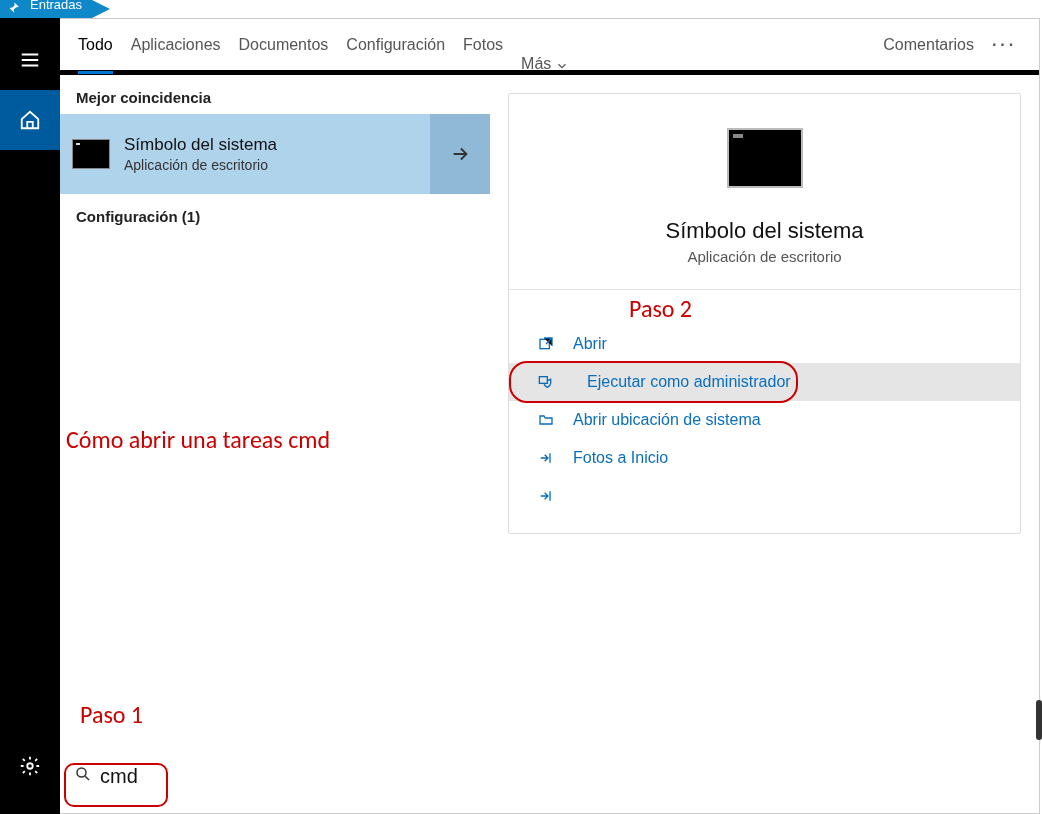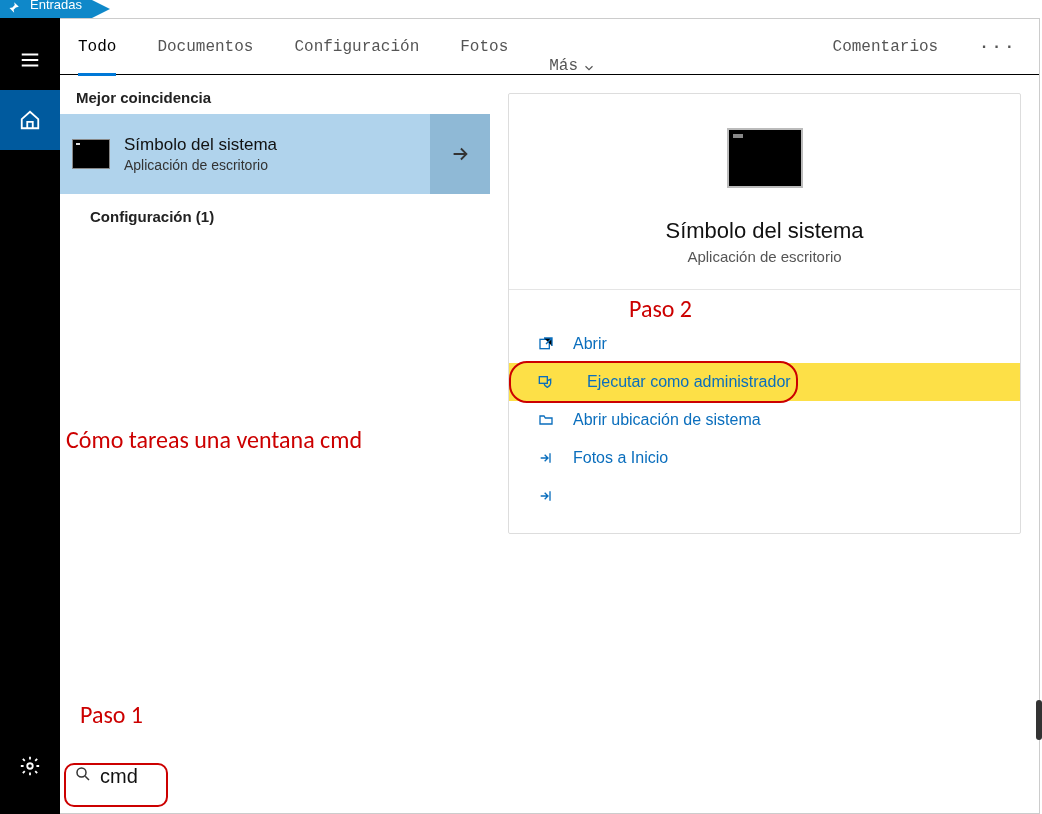--- a/index.html
+++ b/index.html
@@ -37,23 +37,23 @@
 
   
   .search-panel {
     position: absolute; left: 60px; right: 2px; top: 18px; bottom: 0;
     background: #fff; border: 1px solid #ccc; border-left: none;
     display: flex; flex-direction: column;
   }
 
   
   .filters {
-    height: 56px; border-bottom: 1px solid #000000;
+    height: 56px; border-bottom: 5px solid #000000;
     display: flex; align-items: center; padding: 0 18px;
-    gap: 41px; color: #555; font-size: 16px; font-family: Liberation Mono, monospace;
+    gap: 18px; color: #555; font-size: 16px;
   }
   .filters .tab { cursor: pointer; height: 56px; display: flex; align-items: center; position: relative; }
   .filters .tab.active { color: #000; font-weight: 500; }
   .filters .tab.active::after {
     content: ""; position: absolute; left: 0; right: 0; bottom: -1px; height: 3px; background: #0078d7;
   }
   .filters .more-chev { display: inline-flex; align-items: flex-end; gap: 4px; }
   .filters .spacer { flex: 1; }
   .filters .comments { color: #555; cursor: pointer; }
   .filters .dots { cursor: pointer; letter-spacing: 3px; color: #555; font-weight: bold; padding-right: 4px;}
@@ -80,21 +80,21 @@
   }
   .best-match .thumb::after { content:""; position:absolute; left:3px; top:3px; width:4px; height:2px; background:#ddd;}
   .best-match .texts .title { font-size: 17px; color: #111; }
   .best-match .texts .sub   { font-size: 14px; color: #333; margin-top: 2px; }
   .best-match .expand {
     position: absolute; right: 0; top: 0; bottom: 0; width: 60px;
     background: #8fb9d6; display: flex; align-items: center; justify-content: center;
     cursor: pointer;
   }
 
-  .config-header { padding: 14px 30px; font-size: 15px; font-weight: 600; color: #222; cursor: pointer;}
+  .config-header { padding: 14px 16px; font-size: 15px; font-weight: 600; color: #222; cursor: pointer;}
 
   
   .anno-red { position: absolute; color: #c00; font-size: 24px; font-family: Calibri, Arial; }
 
   
   .detail-col {
     flex: 1; padding: 18px 18px 18px 18px; position: relative;
   }
   .detail-card {
     border: 1px solid #ddd; border-radius: 2px; padding-bottom: 12px;
@@ -109,21 +109,21 @@
   .detail-thumb::after{content:""; position:absolute; left:4px; top:4px; width:10px; height:4px; background:#888;}
   .detail-title { font-size: 22px; color: #111; margin-bottom: 4px; text-align: center;}
   .detail-sub   { font-size: 15px; color: #555; text-align: center;}
 
   .action-list { padding: 6px 0; }
   .action {
     display: flex; align-items: center; gap: 18px;
     padding: 10px 28px; font-size: 16px; color: #0a6ebd; cursor: pointer;
     position: relative;
   }
-  .action.highlight { background: #fde047; gap: 32px; }
+  .action.highlight { background: #e5e5e5; gap: 32px; }
   .action .ic { width: 18px; height: 18px; display:inline-flex; align-items:center; justify-content:center;}
   .red-oval {
     position:absolute; border: 2px solid #c00; border-radius: 18px;
     left: 0px; right: 222px; top: -2px; bottom: -2px; pointer-events:none;
   }
 
   
   .search-box-wrap {
     position: absolute; left: 64px; bottom: 6px;
     width: 104px; height: 44px;
@@ -170,20 +170,23 @@
         <path fill="none" stroke="#fff" stroke-width="2" d="M12 2v3M12 19v3M4.2 4.2l2.1 2.1M17.7 17.7l2.1 2.1M2 12h3M19 12h3M4.2 19.8l2.1-2.1M17.7 6.3l2.1-2.1"></path>
       </svg>
   </div>
 </div>
 
 <div class="search-panel">
 
   <div class="filters">
     <div class="tab active">
         <span>Todo</span>
+      </div>
+    <div class="tab">
+        <span>Aplicaciones</span>
       </div>
     <div class="tab">
         <span>Documentos</span>
       </div>
     <div class="tab">
         <span>Configuración</span>
       </div>
     <div class="tab">
         <span>Fotos</span>
       </div>
@@ -211,21 +214,21 @@
         </div>
         <div class="expand">
           <svg width="22" height="22" viewBox="0 0 24 24">
               <path fill="none" stroke="#333" stroke-width="2" d="M5 12h14M13 6l6 6-6 6"></path>
             </svg>
         </div>
       </div>
 
       <div class="config-header">Configuración (1)</div>
 
-      <div class="anno-red" style="left:6px; top:350px;">Cómo tareas una ventana cmd</div>
+      <div class="anno-red" style="left:6px; top:350px;">Cómo abrir una tareas cmd</div>
       <div class="anno-red" style="left:20px; top:625px;">Paso 1</div>
 
       <div class="search-box-wrap" style="position:absolute; left:4px; bottom:6px;">
         <span class="mag">
           <svg width="18" height="18" viewBox="0 0 24 24">
               <circle cx="10" cy="10" r="6" fill="none" stroke="#333" stroke-width="2"></circle>
               <path stroke="#333" stroke-width="2" d="M15 15l5 5"></path>
             </svg>
         </span>
         <input type="text" value="cmd" style="">

